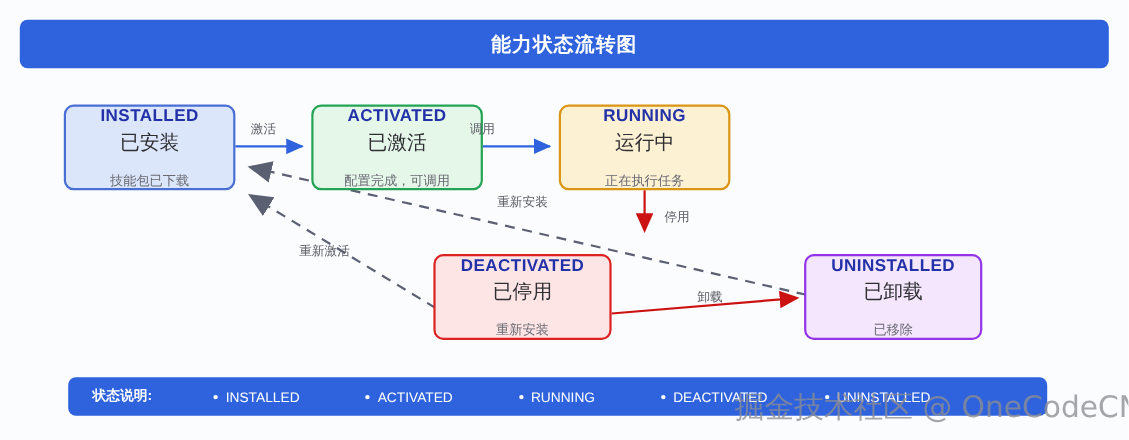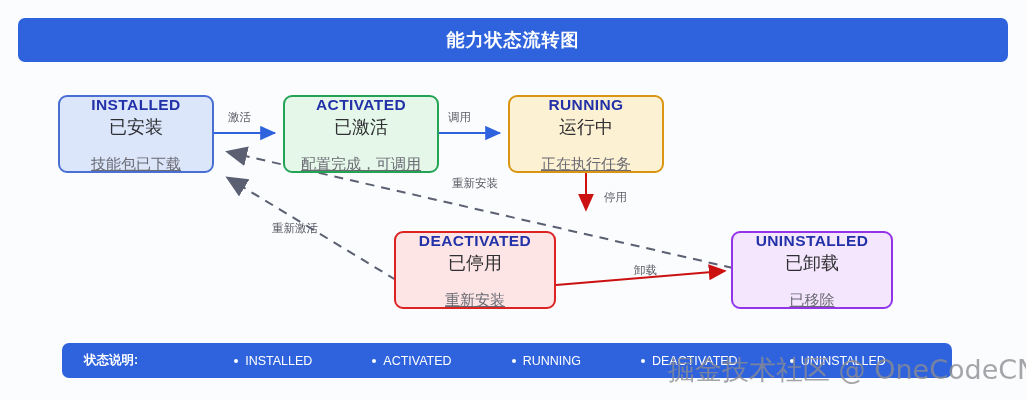--- a/index.html
+++ b/index.html
@@ -60,25 +60,24 @@
     letter-spacing: 0.4px;
     line-height: 1.25;
   }
   .node .n-sub {
     font-size: 18px;
     color: #2f2f33;
     margin-top: 3px;
     line-height: 1.2;
   }
   .node .n-desc {
-    font-size: 15px;
+    font-size: 12px;
     color: #6a6a73;
     margin-top: 17px;
     line-height: 1.2;
-    text-decoration: underline;
   }
   
   .edge-label {
     position: absolute;
     font-size: 11.5px;
     color: #5a5a64;
     white-space: nowrap;
     z-index: 4;
   }
   
@@ -86,21 +85,20 @@
     position: absolute;
     left: 62px;
     top: 343px;
     width: 890px;
     height: 35px;
     background: #2f63dd;
     border-radius: 7px;
     display: flex;
     align-items: center;
     z-index: 3;
-    gap: 40px;
   }
   .legend-title {
     color: #ffffff;
     font-size: 12.5px;
     font-weight: bold;
     margin-left: 22px;
     white-space: nowrap;
   }
   .legend-items {
     display: flex;
@@ -198,21 +196,21 @@
     <span class="n-desc">重新安装</span>
   </div>
 
   <div class="node" id="node-uninstalled" style="left: 731px; top: 231px; width: 162px; height: 78px; background: rgb(244, 230, 252); border: 2px solid rgb(147, 51, 234);">
     <span class="n-title">UNINSTALLED</span>
     <span class="n-sub">已卸载</span>
     <span class="n-desc">已移除</span>
   </div>
 
   <div class="edge-label" style="left:228px; top:110px;">激活</div>
-  <div class="edge-label" style="left:448px; top:110px;">调用</div>
+  <div class="edge-label" style="left:427px; top:110px;">调用</div>
   <div class="edge-label" style="left:604px; top:190px;text-align:center;">停用</div>
   <div class="edge-label" style="left:634px; top:263px;">卸载</div>
   <div class="edge-label" style="left:452px; top:176px;">重新安装</div>
   <div class="edge-label" style="left:272px; top:221px;">重新激活</div>
 
   <div class="legend-bar" style="background: rgb(47, 99, 221);">
     <span class="legend-title">状态说明:</span>
     <div class="legend-items">
       <span class="legend-item" style="margin-left:56px;">
         <span class="dot"></span>

